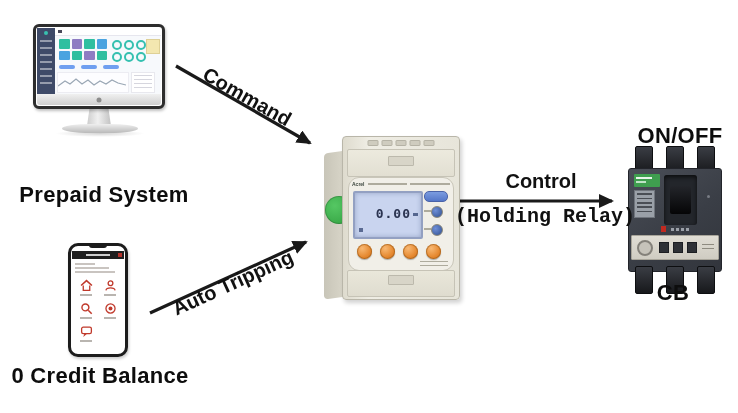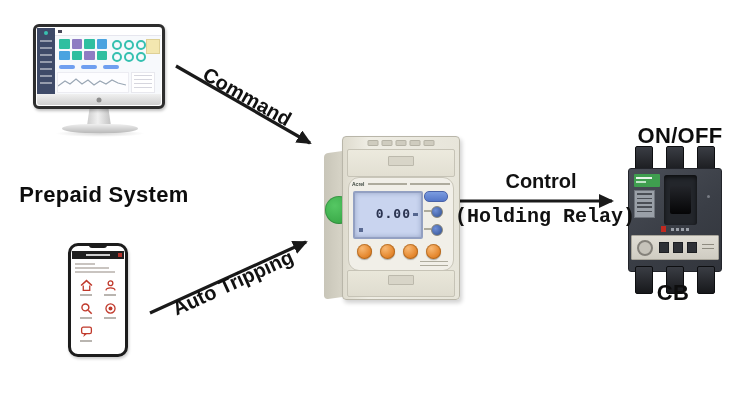--- a/index.html
+++ b/index.html
@@ -255,20 +255,21 @@
       </div>
       <div class="p-cell">
         <svg width="13" height="13" viewBox="0 0 12 12">
           <rect x="1.5" y="2" width="9" height="6" rx="1.5" fill="none" stroke="#c0392b" stroke-width="1.2"></rect>
           <path d="M4,8 L3,11 L6.5,8" fill="#c0392b"></path>
         </svg>
         <span class="p-lbl"></span>
       </div>
     </div>
   </div>
+  <div class="nlabel lbl-credit">0 Credit Balance</div>
 
   <div class="meter">
     <div class="mt-side"></div>
     <div class="mt-seal"></div>
     <div class="mt-body">
       <div class="mt-vents">
         <span class="mt-vent"></span>
           <span class="mt-vent"></span>
           <span class="mt-vent"></span>
         <span class="mt-vent"></span>

